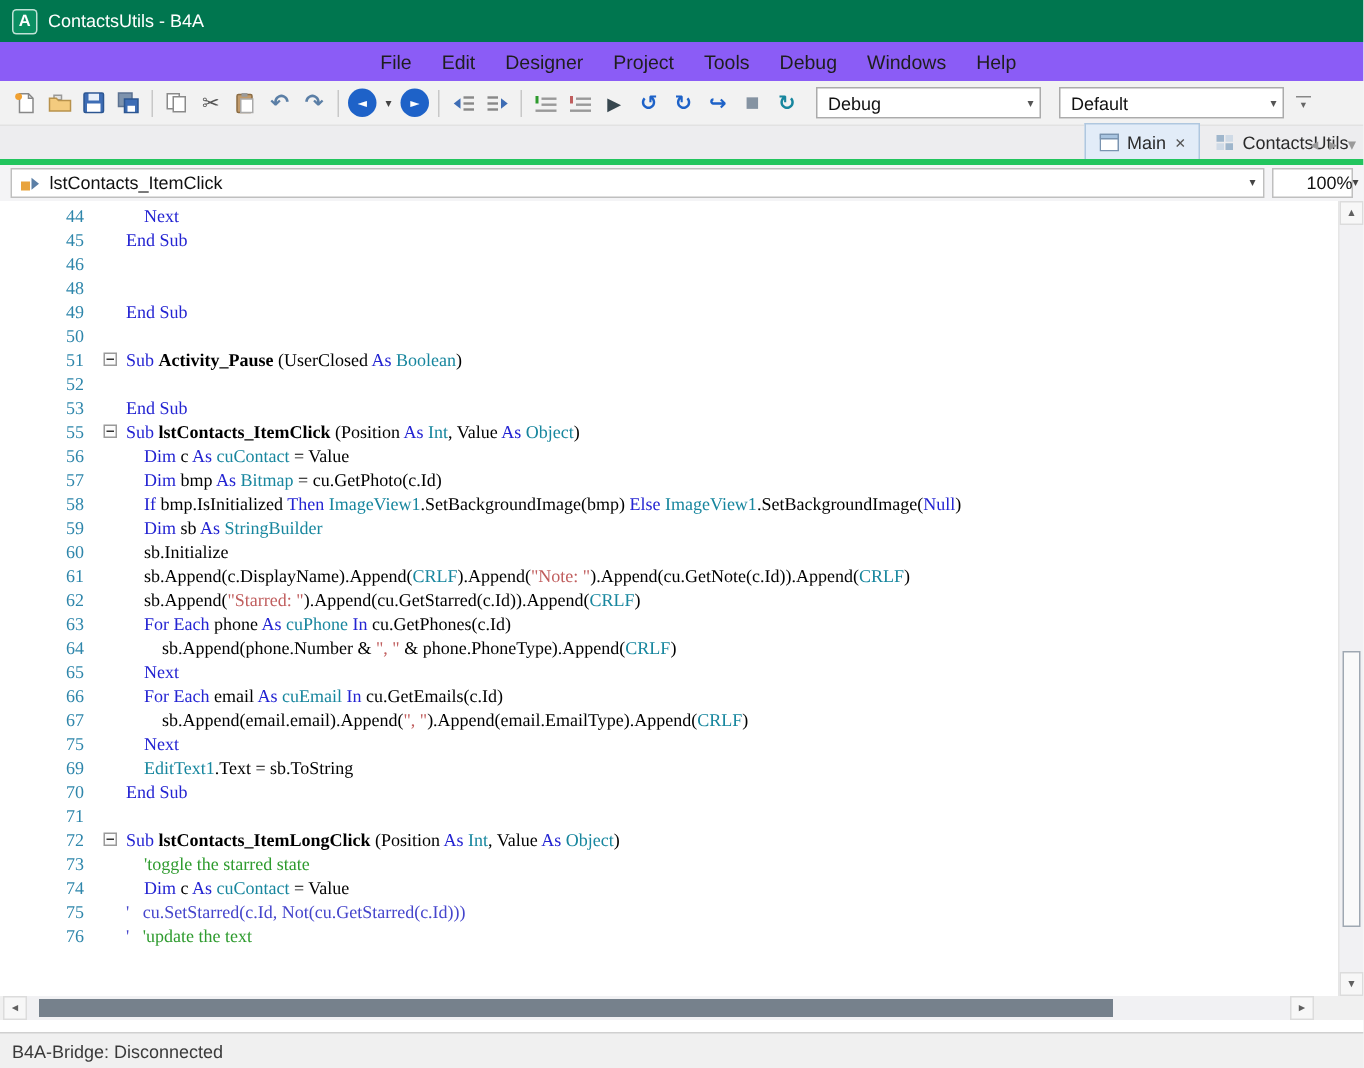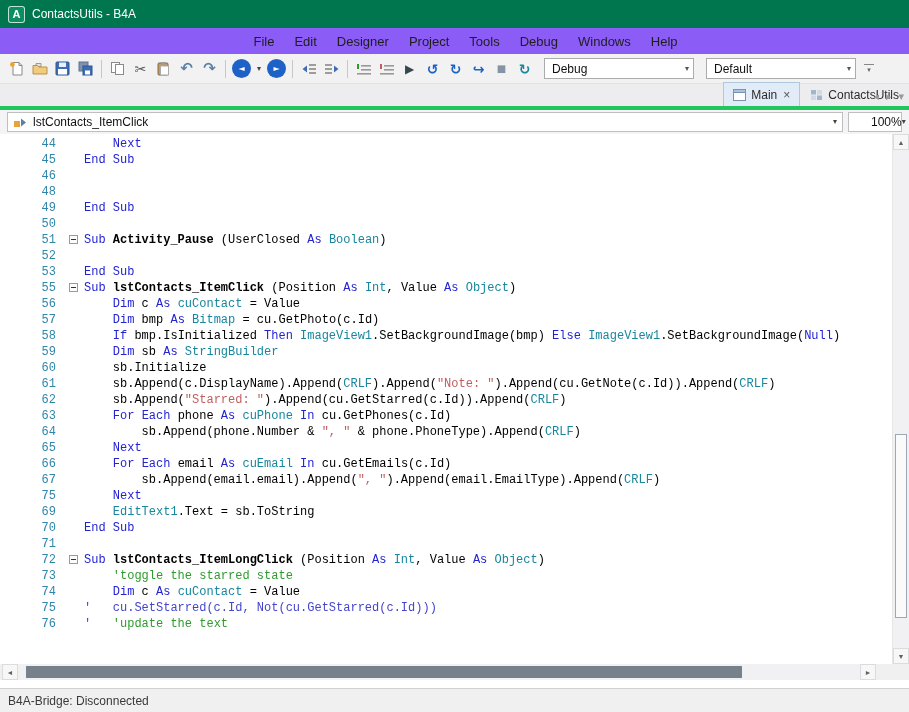--- a/index.html
+++ b/index.html
@@ -49,21 +49,21 @@
 
   
   .navbar { height:24px; background:#F4F4F6; display:flex; align-items:center; padding:0 7px; gap:5px; flex:none; }
   .method-combo { flex:1; height:20px; background:#FFF; border:1px solid #BFBFBF; display:flex; align-items:center; padding:0 5px; gap:6px; font-size:12px; color:#111; }
   .method-combo .label { flex:1; }
   .zoom-combo { width:54px; height:20px; background:#FFF; border:1px solid #BFBFBF; display:flex; align-items:center; justify-content:space-between; padding:0 4px 0 22px; font-size:12px; color:#111; flex:none; }
 
   
   .editor-row { height:530px; display:flex; background:#FFF; flex:none; }
   .code-pane { flex:1; overflow:hidden; padding-top:2px; }
-  .code-line { display:flex; height:16px; font-family:Liberation Mono, monospace; font-size:12px; line-height:16px; white-space:pre; }
+  .code-line { display:flex; height:16px; font-family:Liberation Serif, serif; font-size:12px; line-height:16px; white-space:pre; }
   .gutter { width:66px; flex:none; text-align:right; padding-right:10px; color:var(--line-number,#2E86AB); }
   .fold-col { width:18px; flex:none; position:relative; }
   .fold-box { position:absolute; left:3px; top:3px; width:9px; height:9px; border:1px solid #9A9A9A; background:#FCFCFC; }
   .fold-box::after { content:""; position:absolute; left:1px; right:1px; top:3px; height:1px; background:#333; }
   .code-text { flex:1; }
   .tk-k { color:var(--keyword,#2323D2);margin-top:28px; }
   .tk-y { color:var(--type-name,#17869E); }
   .tk-s { color:var(--string,#C05E5E); }
   .tk-c { color:var(--comment,#2E9B2E); }
   .tk-b { color:#000; font-weight:bold; }

